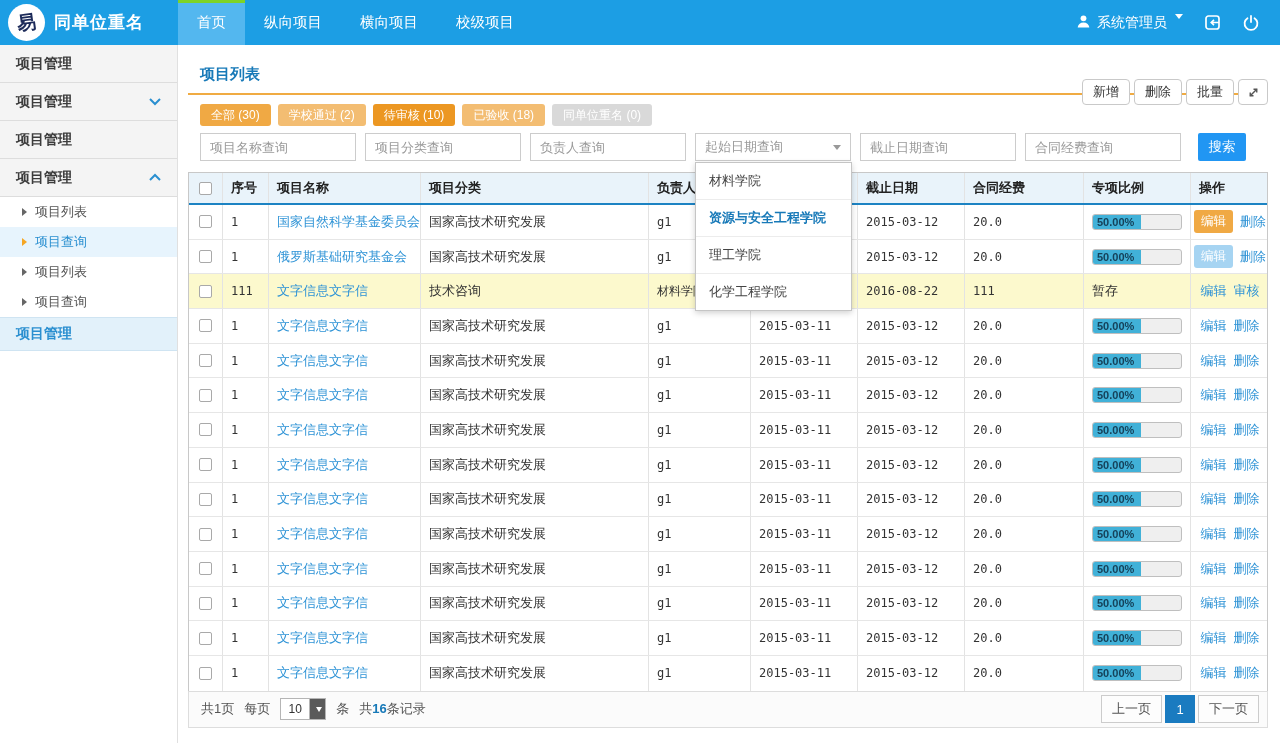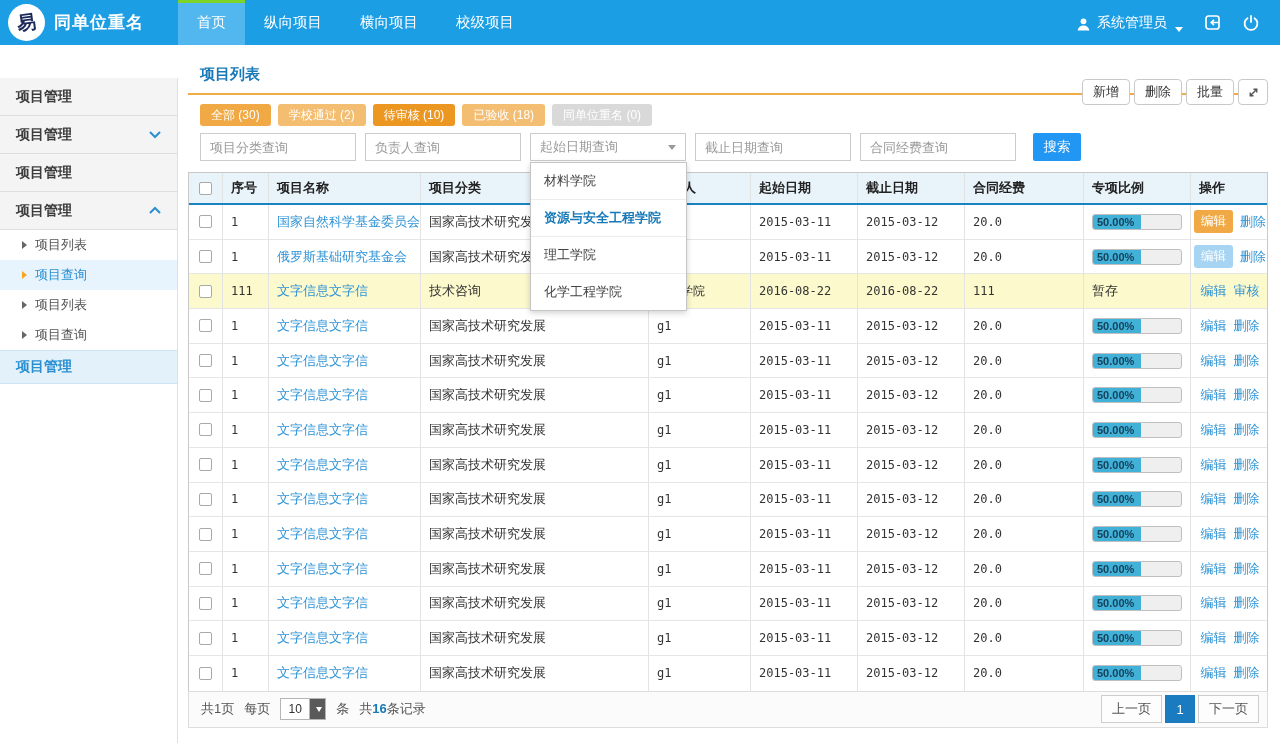--- a/index.html
+++ b/index.html
@@ -16,28 +16,28 @@
     color:#1d2b5a; transform:rotate(-8deg); }
   .brand-text { font-size:17px; font-weight:bold; letter-spacing:1px; }
   .topnav { display:flex; align-items:stretch; }
   .nav-item { padding:0 19px; line-height:45px; font-size:14.5px; cursor:pointer;
     position:relative; }
   .nav-item.active { background:#53b7ef; }
   .nav-item.active::before { content:""; position:absolute; left:0; top:0; right:0;
     height:3px; background:#7ed327; }
   .topbar-right { margin-left:auto; display:flex; align-items:center; gap:20px;
     padding-right:20px; }
-  .user-menu { display:flex; align-items:flex-end; gap:6px; cursor:pointer; font-size:14px; }
+  .user-menu { display:flex; align-items:flex-start; gap:6px; cursor:pointer; font-size:14px; }
   .caret-down { width:0; height:0; border-left:4px solid transparent;
     border-right:4px solid transparent; border-top:5px solid #fff; margin-left:2px; }
   .top-icon { display:flex; align-items:center; cursor:pointer; }
 
   
   .sidebar { position:absolute; left:0; top:45px; width:178px; bottom:1px; background:#fff;
-    border-right:1px solid #e0e0e0;margin-top:33px; }
+    border-right:1px solid #e0e0e0; }
   .side-section { height:38px; display:flex; align-items:center; justify-content:space-between;
     padding:0 16px; background:#f4f4f4; border-bottom:1px solid #ddd; font-size:14px;
     font-weight:bold; color:#3c3c3c; cursor:pointer; }
   .side-sub { height:30px; display:flex; align-items:center; padding:0 16px 0 22px;
     font-size:13px; color:#555; cursor:pointer; background:#fff; }
   .side-sub .tri { width:0; height:0; border-top:4px solid transparent;
     border-bottom:4px solid transparent; border-left:5px solid #666; margin-right:8px; }
   .side-sub.active { background:#e7f4fd; color:#2a8fd0; }
   .side-sub.active .tri { border-left-color:#f5a623; }
   .side-link { height:34px; display:flex; align-items:center; padding:0 16px;
@@ -224,20 +224,21 @@
       </div>
   </div>
   <div class="filters" id="filters">
       <button class="filter-btn normal">全部 (30)</button>
       <button class="filter-btn light">学校通过 (2)</button>
       <button class="filter-btn active">待审核 (10)</button>
       <button class="filter-btn light">已验收 (18)</button>
       <button class="filter-btn disabled">同单位重名 (0)</button>
     </div>
   <div class="search-row" id="searchRow">
+      <input class="search-field" placeholder="项目名称查询" style="">
       <input class="search-field" placeholder="项目分类查询" style="">
       <input class="search-field" placeholder="负责人查询" style="">
       <div class="select-wrap">
         <span>起始日期查询</span>
         <span class="select-caret"></span>
         <div class="dropdown">
           <div class="dropdown-option">材料学院</div>
           <div class="dropdown-option selected">资源与安全工程学院</div>
           <div class="dropdown-option">理工学院</div>
           <div class="dropdown-option">化学工程学院</div>

